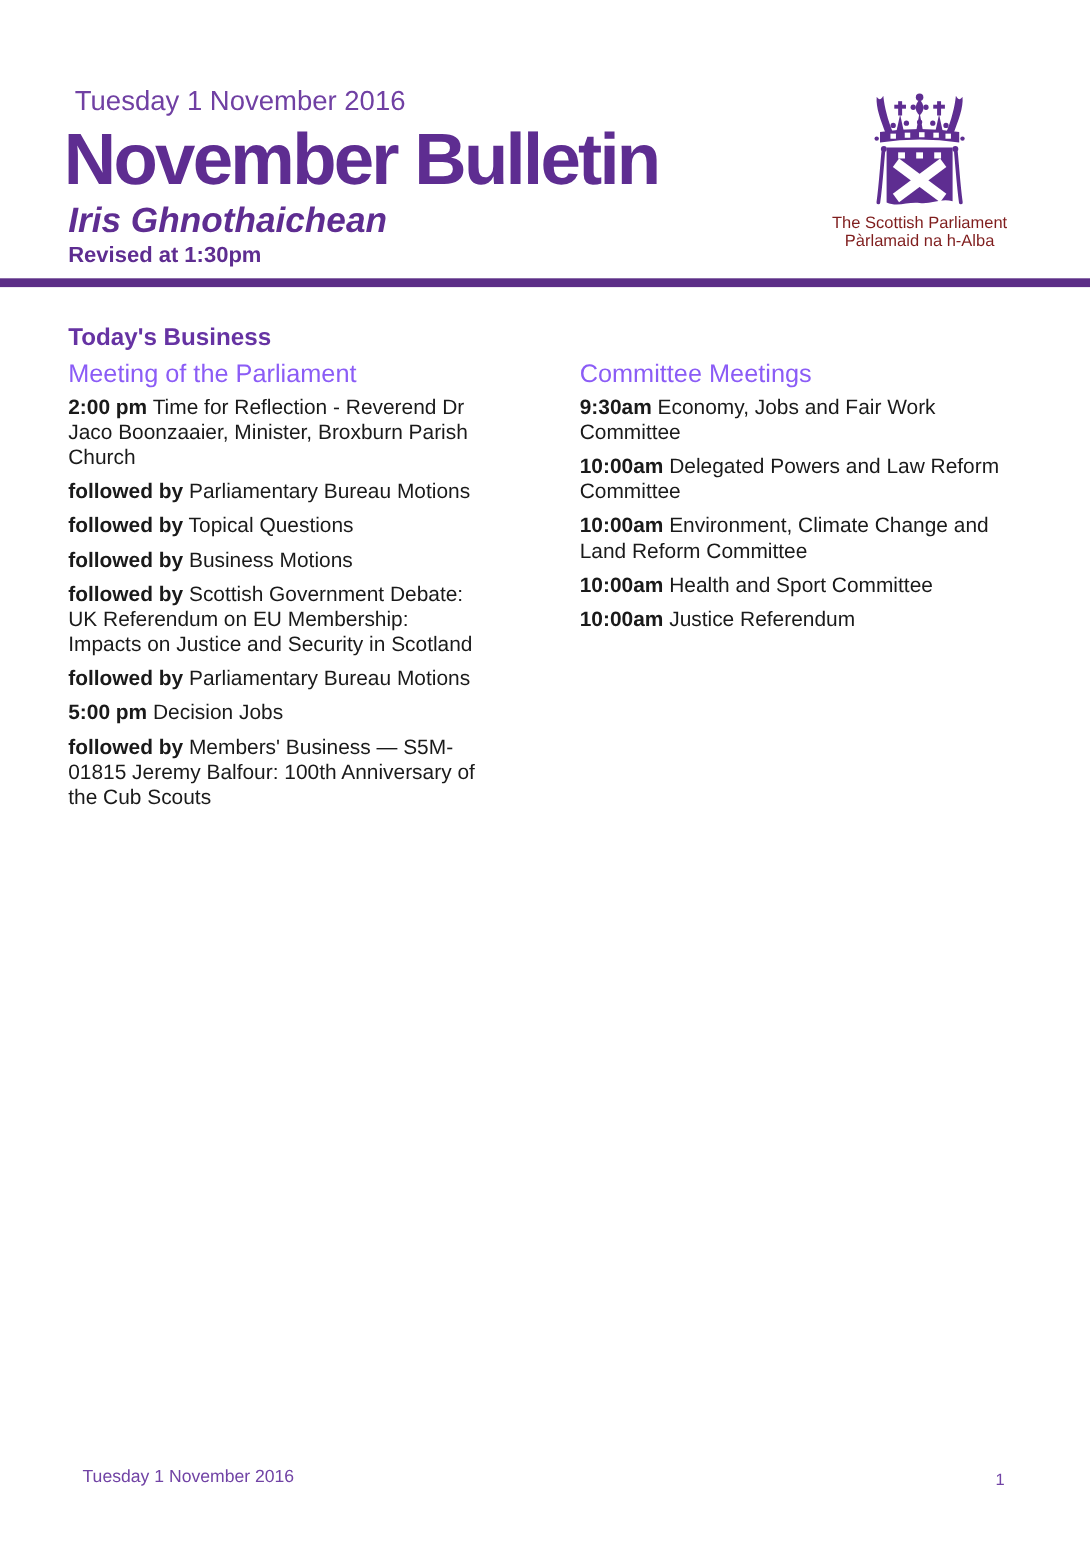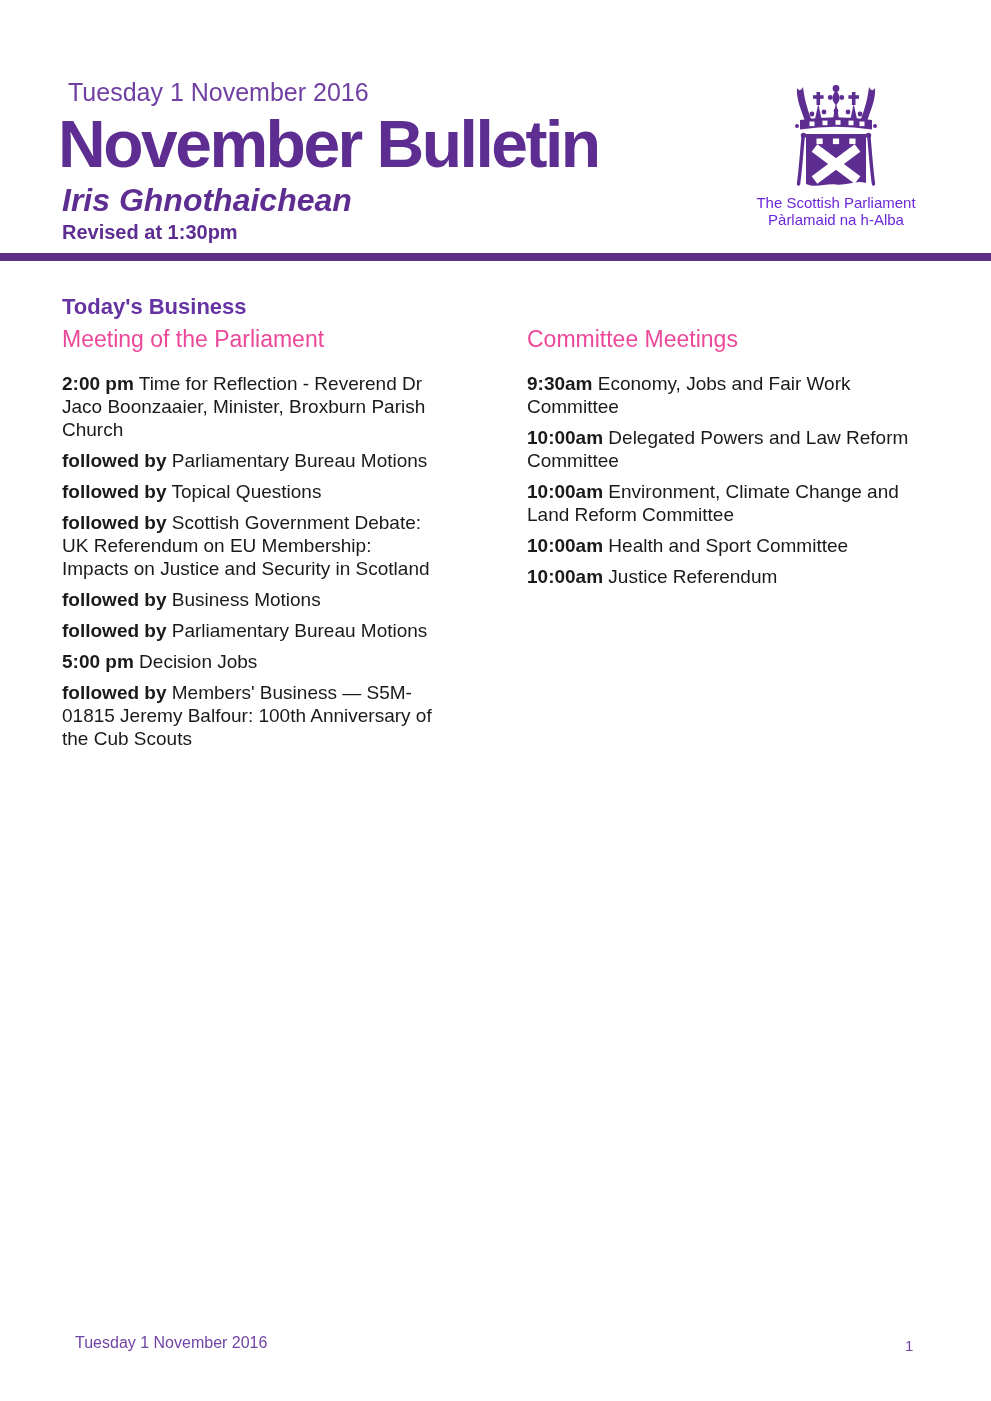--- a/index.html
+++ b/index.html
@@ -14,28 +14,28 @@
   
   .hdr-date  { position:absolute; left:68px; top:78px;  font-size:25px; line-height:29px; color:#7040A3; }
   .hdr-title { position:absolute; left:58px; top:110px; font-size:66px; line-height:68px; font-weight:bold; letter-spacing:-2.5px; color:#5E2D91; }
   .hdr-sub   { position:absolute; left:62px; top:182px; font-size:32px; line-height:36px; font-weight:bold; font-style:italic; color:#5E2D91; }
   .hdr-rev   { position:absolute; left:62px; top:220px; font-size:20px; line-height:24px; font-weight:bold; color:#5E2D91; }
   .rule      { position:absolute; left:0; top:253px; width:991px; height:8px; background:#5C2E87; }
 
   
   .logo { position:absolute; left:745px; top:84px; width:182px; text-align:center; }
   .logo svg { display:block; margin:0 auto; }
-  .logo-cap { font-size:15px; line-height:17px; color:#6d28d9; white-space:nowrap; }
+  .logo-cap { font-size:15px; line-height:17px; color:#7f1d1d; white-space:nowrap; }
 
   
   .today { position:absolute; left:62px; top:294px; font-size:22px; line-height:26px; font-weight:bold; color:#6633A3; }
   .cols  { position:absolute; left:62px; top:326px; display:flex; }
   .col-left  { width:380px; margin-right:85px; }
   .col-right { width:405px; }
-  .col-heading { font-size:23px; line-height:27px; color:#ec4899; margin-bottom:19px; font-weight:normal; }
+  .col-heading { font-size:23px; line-height:27px; color:#8b5cf6; margin-bottom:6px; font-weight:normal; }
   .item { font-size:19px; line-height:23px; color:#1A1A1A; margin-bottom:8px; }
   .item b { font-weight:bold; }
 
   
   .footer-date { position:absolute; left:75px;  top:1333px; font-size:16px; line-height:20px; color:#7143A5; }
   .footer-page { position:absolute; left:905px; top:1337px; font-size:15px; line-height:18px; color:#7143A5; }
 </style>
 </head>
 <body>
 
@@ -116,22 +116,22 @@
   <h2 class="today">Today's Business</h2>
 
   <div class="cols">
 
     <section class="col-left">
       <h3 class="col-heading">Meeting of the Parliament</h3>
 
       <p class="item"><b>2:00 pm</b> <span>Time for Reflection - Reverend Dr Jaco Boonzaaier, Minister, Broxburn Parish Church</span></p>
       <p class="item"><b>followed by</b> <span>Parliamentary Bureau Motions</span></p>
       <p class="item"><b>followed by</b> <span>Topical Questions</span></p>
+      <p class="item"><b>followed by</b> <span>Business Motions</span></p>
       <p class="item"><b>followed by</b> <span>Scottish Government Debate: UK Referendum on EU Membership: Impacts on Justice and Security in Scotland</span></p>
-      <p class="item"><b>followed by</b> <span>Business Motions</span></p>
       <p class="item"><b>followed by</b> <span>Parliamentary Bureau Motions</span></p>
       <p class="item"><b>5:00 pm</b> <span>Decision Jobs</span></p>
       <p class="item"><b>followed by</b> <span>Members' Business — S5M-01815 Jeremy Balfour: 100th Anniversary of the Cub Scouts</span></p>
     </section>
 
     <section class="col-right">
       <h3 class="col-heading">Committee Meetings</h3>
 
       <p class="item"><b>9:30am</b> <span>Economy, Jobs and Fair Work Committee</span></p>
       <p class="item"><b>10:00am</b> <span>Delegated Powers and Law Reform Committee</span></p>

